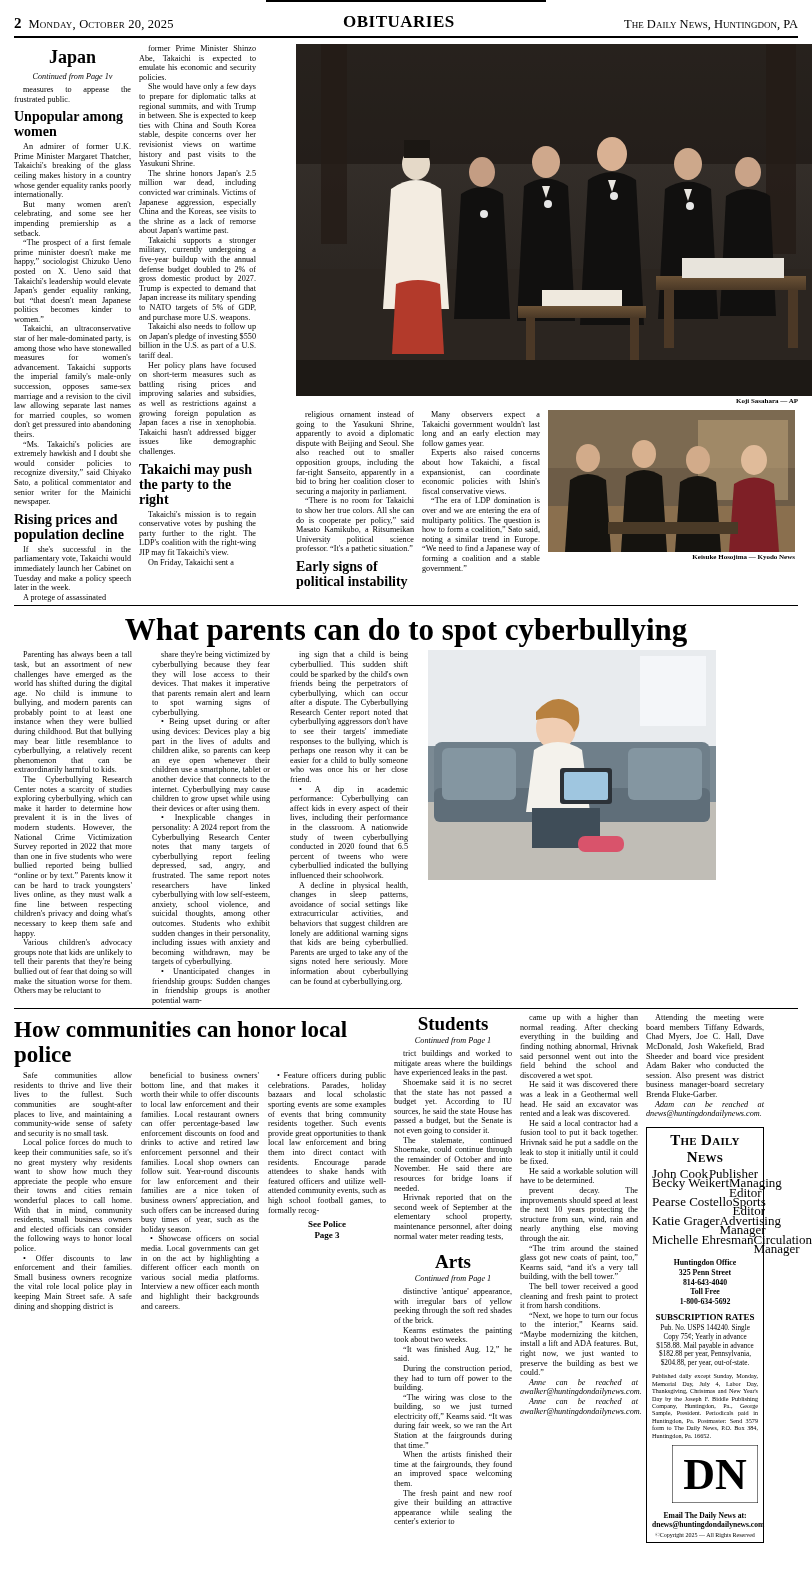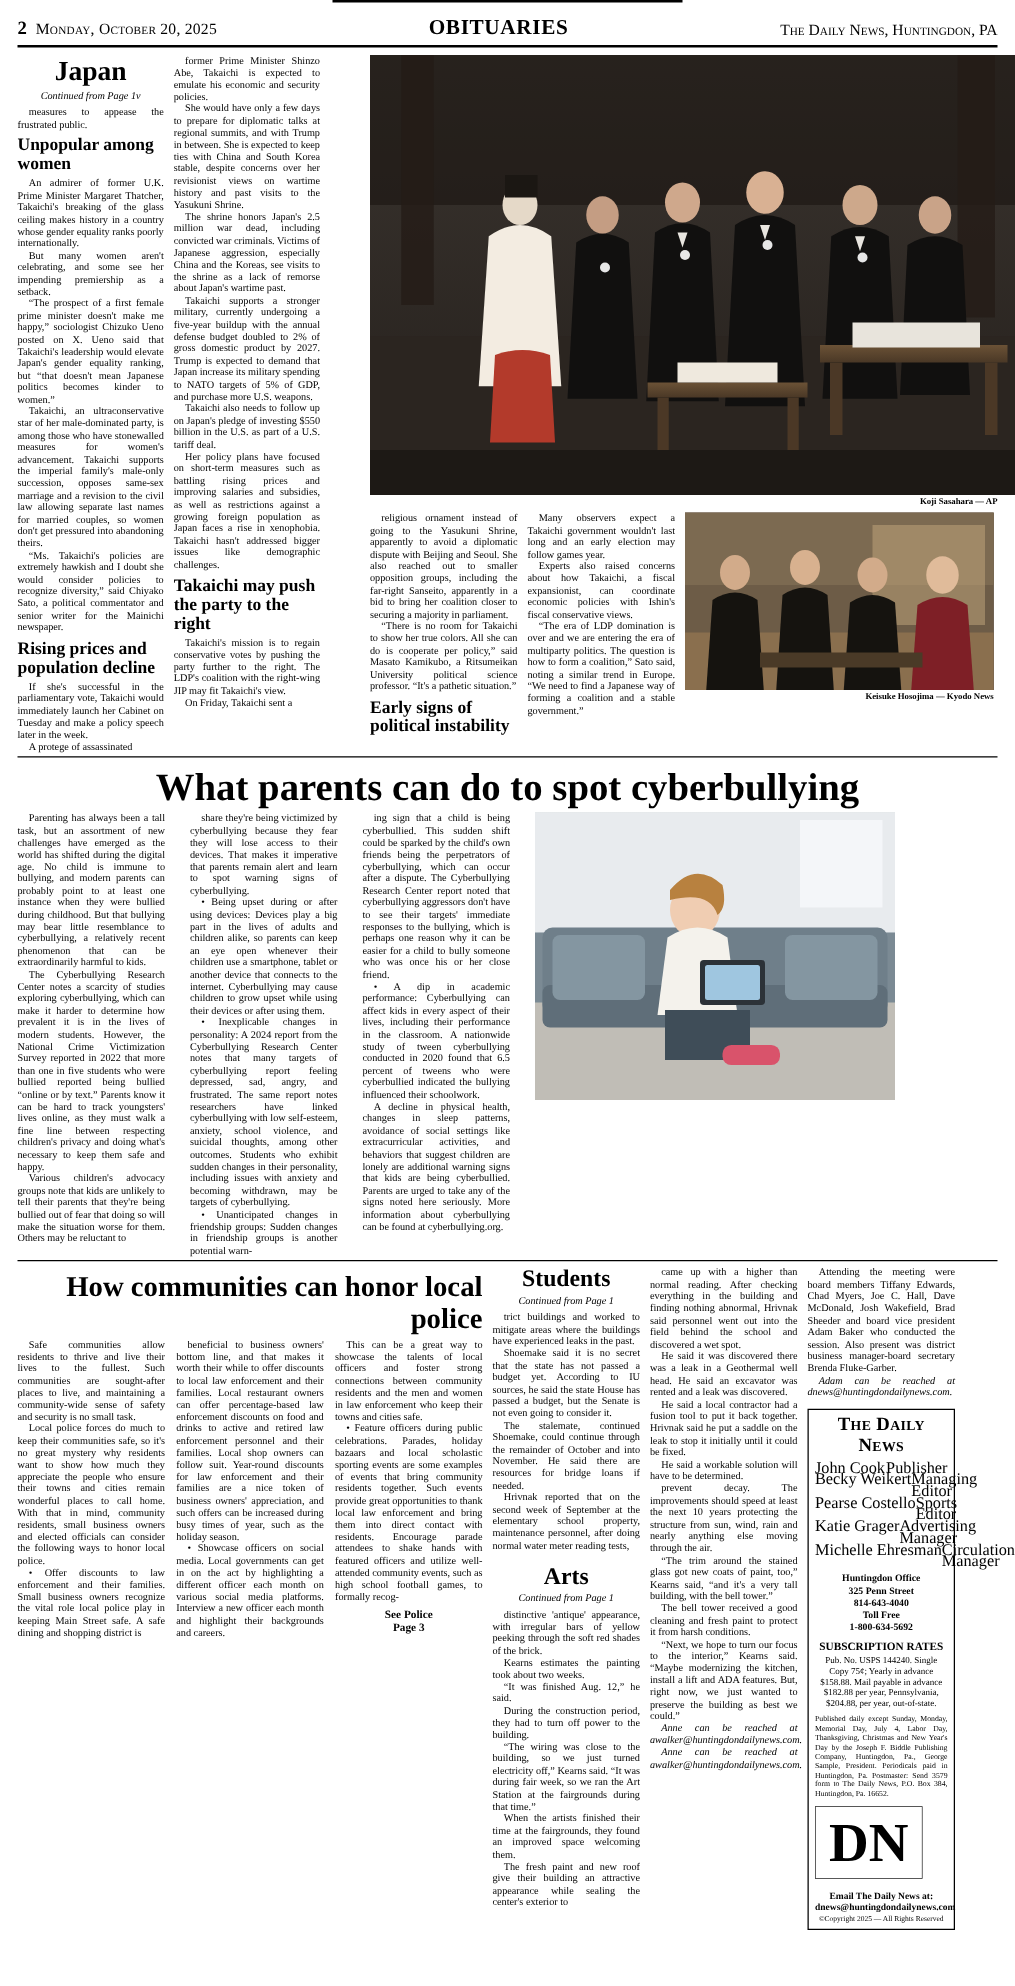--- a/index.html
+++ b/index.html
@@ -29,21 +29,21 @@
 
   
   .col p, .col .body { font-size: 8.2px; line-height: 9.6px; text-align: justify; text-indent: 9px; margin: 0 0 0 0; }
   .hd-sec { font-weight: bold; font-size: 14px; line-height: 15px; margin: 5px 0 3px; }
   .cont { font-size: 8.2px; font-style: italic; text-align: center; margin: 2px 0 4px; text-indent:0; }
 
   
   .top-wrap { display: flex; gap: 8px; }
   .jp-col { width: 118px; }
   .jp-col2 { width: 118px; }
-  .jp-title { font-size: 22px; font-weight: bold; text-align: center; line-height: 26px; margin: 0 0 1px; }
+  .jp-title { font-size: 18px; font-weight: bold; text-align: center; line-height: 26px; margin: 0 0 1px; }
   .rule { border-top: 1px solid #000; margin: 3px 0; }
 
   .photo-col { width: 534px; padding-left: 32px; }
   .photo-main {
     width: 534px; height: 352px;
     background: linear-gradient(#2d2a28, #1a1816);
     position: relative; overflow: hidden;
   }
   .credit { font-size: 7px; font-weight:bold; text-align: right; padding: 1px 0 0; }
   .caption { font-size: 8.6px; font-weight: bold; line-height: 10.2px; border-top: 1px solid #000; padding-top: 3px; margin-top:1px; }
@@ -58,33 +58,33 @@
     font-size: 31px; font-weight: bold; text-align: center; line-height: 33px;
     margin: 7px 0 4px;
   }
   .cb-wrap { display: flex; gap: 20px; }
   .cb-col { width: 118px; }
   .cb-photo { width: 288px; height: 230px; background: linear-gradient(#cfd6da,#9aa4ab); position: relative; overflow:hidden; }
 
   
   .low-wrap { display: flex; gap: 8px; margin-top: 4px; }
   .lw-col { width: 118px; }
-  .hl-big { font-size: 23px; font-weight: bold; text-align: right; line-height: 25px; margin: 4px 0 4px; }
+  .hl-big { font-size: 23px; font-weight: bold; text-align: left; line-height: 25px; margin: 4px 0 4px; }
 
   
   .dn-box { border: 1px solid #000; padding: 4px 5px; }
   .dn-title { font-size: 15px; font-weight: bold; text-align:center; font-variant: small-caps; letter-spacing:.3px; margin-bottom:3px; }
   .dn-line { font-size: 13px; line-height: 9.4px; display:flex; }
   .dn-line .nm { white-space: nowrap; }
   .dn-line .dots { flex: 1; overflow: hidden; letter-spacing: .5px; }
   .dn-addr { text-align: center; font-size: 7.8px; font-weight:bold; line-height: 9.6px; margin-top: 5px; }
   .sub-title { font-size: 9px; font-weight: bold; text-align:center; margin-top: 6px; }
   .sub-body { font-size: 7.2px; line-height: 8.6px; text-align:center; margin-top:2px; }
   .fineprint { font-size: 6.2px; line-height: 7.4px; text-align: justify; margin-top: 5px; }
-  .logo-box { text-align:left; margin-top: 6px; }
+  .logo-box { text-align:right; margin-top: 6px; }
   .email-line { font-size: 7.6px; font-weight:bold; text-align:center; line-height: 9px; margin-top: 4px; }
   .copy { font-size: 6px; text-align:center; margin-top: 3px; }
 
   .seepolice { text-align:center; font-weight:bold; font-size: 9px; margin-top: 4px; line-height: 11px; }
   .italic-note { font-style: italic; font-size: 8.2px; line-height: 9.6px; text-align: justify; text-indent: 9px; }
 </style>
 </head>
 <body>
 
 <div class="page">
@@ -286,21 +286,20 @@
         <div class="lw-col col">
           <p>Safe communities allow residents to thrive and live their lives to the fullest. Such communities are sought-after places to live, and maintaining a community-wide sense of safety and security is no small task.</p>
           <p>Local police forces do much to keep their communities safe, so it's no great mystery why residents want to show how much they appreciate the people who ensure their towns and cities remain wonderful places to call home. With that in mind, community residents, small business owners and elected officials can consider the following ways to honor local police.</p>
           <p>• Offer discounts to law enforcement and their families. Small business owners recognize the vital role local police play in keeping Main Street safe. A safe dining and shopping district is</p>
         </div>
         <div class="lw-col col">
           <p>beneficial to business owners' bottom line, and that makes it worth their while to offer discounts to local law enforcement and their families. Local restaurant owners can offer percentage-based law enforcement discounts on food and drinks to active and retired law enforcement personnel and their families. Local shop owners can follow suit. Year-round discounts for law enforcement and their families are a nice token of business owners' appreciation, and such offers can be increased during busy times of year, such as the holiday season.</p>
           <p>• Showcase officers on social media. Local governments can get in on the act by highlighting a different officer each month on various social media platforms. Interview a new officer each month and highlight their backgrounds and careers.</p>
         </div>
         <div class="lw-col col">
-          <p>This can be a great way to showcase the talents of local officers and foster strong connections between community residents and the men and women in law enforcement who keep their towns and cities safe.</p>
           <p>• Feature officers during public celebrations. Parades, holiday bazaars and local scholastic sporting events are some examples of events that bring community residents together. Such events provide great opportunities to thank local law enforcement and bring them into direct contact with residents. Encourage parade attendees to shake hands with featured officers and utilize well-attended community events, such as high school football games, to formally recog-</p>
           <div class="seepolice">
             <span>See Police</span><br>
             <span>Page 3</span>
           </div>
         </div>
       </div>
     </div>
 
     <div class="lw-col col">

